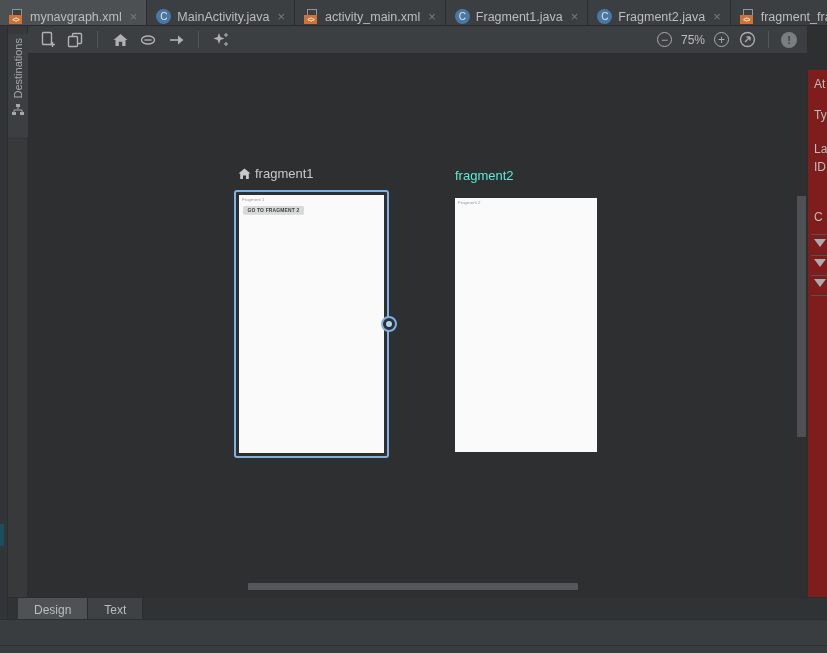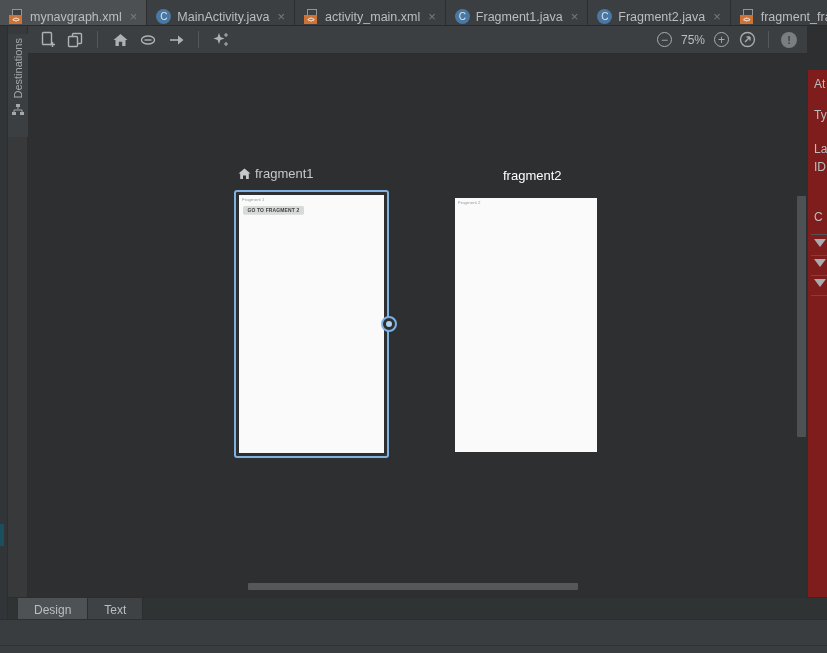--- a/index.html
+++ b/index.html
@@ -38,21 +38,21 @@
   #left-edge{position:absolute;left:0;top:26px;width:8px;height:593px;background:#323537;border-right:1px solid #2B2D2E;box-sizing:border-box;}
   #tool-indicator{position:absolute;left:0;top:524px;width:4px;height:22px;background:#1C4F5E;}
   #dest-strip{position:absolute;left:8px;top:26px;width:20px;height:571px;background:#37393B;border-right:1px solid #2B2D2E;box-sizing:border-box;}
   #dest-tab{position:absolute;left:8px;top:34px;width:20px;height:95px;display:flex;flex-direction:column;
             align-items:center;gap:5px;background:#3C3F41;padding:4px 0;}
   #dest-label{writing-mode:vertical-rl;transform:rotate(180deg);font-size:11px;color:#A5A8AA;}
   
   #canvas{position:absolute;left:28px;top:54px;width:779px;height:543px;background:#2D2F31;overflow:hidden;}
   .frag-label{position:absolute;display:flex;align-items:center;gap:4px;font-size:13px;}
   .frag-label.sel{color:#C6C8CA;}
-  .frag-label.dim{color:#ffffff;margin-left:48px;}
+  .frag-label.dim{color:#5eead4;}
   #frame1{position:absolute;left:206px;top:136px;width:155px;height:268px;
           border:2px solid #7FB1E3;border-radius:3px;box-sizing:border-box;}
   #card1{position:absolute;left:3px;top:3px;right:3px;bottom:3px;background:#FAFAFA;overflow:hidden;}
   #card2{position:absolute;left:427px;top:144px;width:142px;height:254px;background:#FAFAFA;overflow:hidden;}
   .tiny{position:absolute;left:3px;top:2px;font-size:8px;color:#9B9B9B;
         transform:scale(0.55);transform-origin:0 0;white-space:nowrap;}
   .mini-btn{position:absolute;left:4px;top:11px;font-size:9px;font-weight:bold;color:#3F4143;
             background:#D8D9D9;border-radius:3px;padding:3px 8px;white-space:nowrap;
             transform:scale(0.55);transform-origin:0 0;letter-spacing:0.3px;}
   #handle{position:absolute;left:353px;top:262px;width:16px;height:16px;border-radius:50%;

